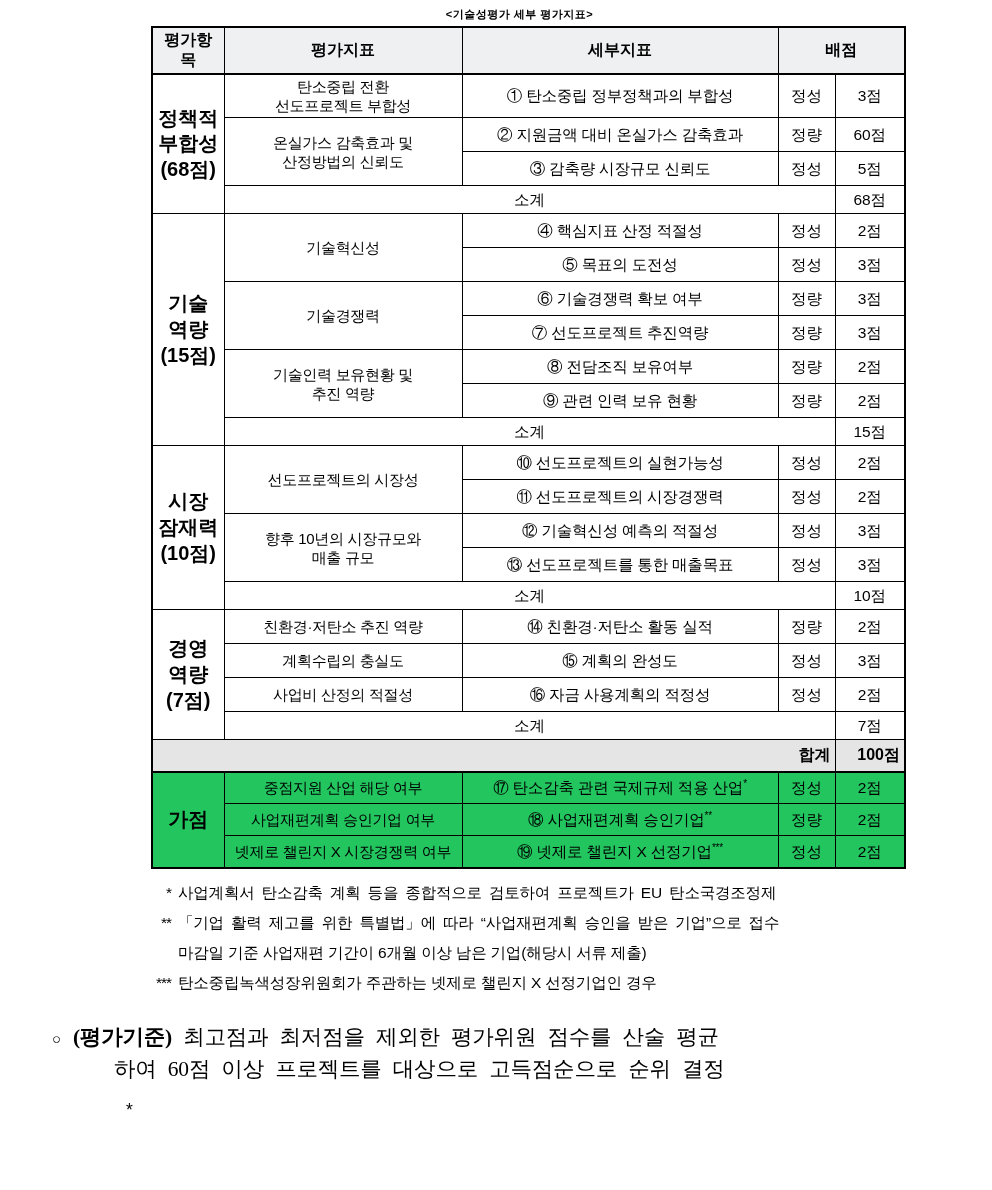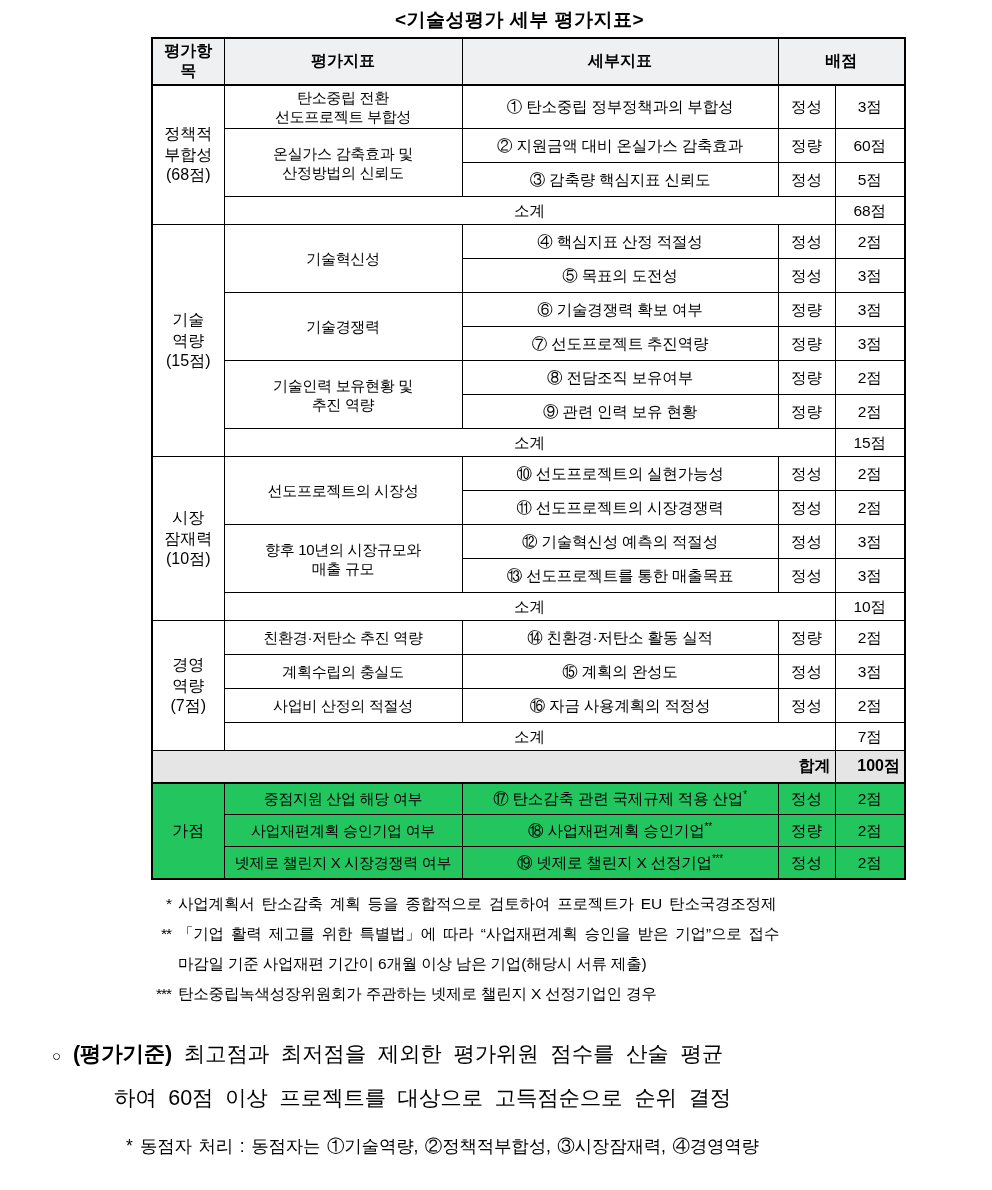--- a/index.html
+++ b/index.html
@@ -4,37 +4,37 @@
 <style>
   * { margin:0; padding:0; box-sizing:border-box; }
   html,body { background:#ffffff; }
   body {
     width:992px; height:1190px; overflow:hidden;
     font-family:"Liberation Sans", sans-serif;
     color:#000;
   }
   .page-title {
     margin:7px 0 4px 143px; width:753px;
-    text-align:center; font-weight:bold; font-size:19px;
+    text-align:center; font-weight:bold; font-size:11px;
     letter-spacing:0.5px;
   }
   .table-wrap { margin-left:143px; width:910px;padding-left:8px; }
   table.eval {
     width:753px; table-layout:fixed; border-collapse:collapse;
     border:2.5px solid #000; font-size:15.5px;
   }
   table.eval th, table.eval td {
     border:1px solid #000; vertical-align:middle; text-align:center;
     padding:2px 4px; line-height:1.28; overflow:hidden;
   }
   table.eval thead th {
     background:#eff0f1; height:29px; font-size:16px; font-weight:bold;
     border-bottom:2px solid #000;
   }
-  td.cat { font-weight:normal; font-size:16px; line-height:1.45; }
+  td.cat { font-weight:bold; font-size:20px; line-height:1.45; }
   td.idx { font-size:15px; letter-spacing:-0.3px; }
   td.detail { text-align:left; padding-left:7px; letter-spacing:-0.2px; white-space:nowrap; }
   td.type { padding:2px 1px; }
   td.score {}
   tr.detail-row { height:34px; }
   tr.first-tall { height:42px; }
   tr.dot > td { border-top:1px dotted #666; }
   tr.sub { height:28px; }
   tr.sub > td { border-top:1px solid #000; }
   tr.total { height:32px; }
@@ -48,22 +48,22 @@
   sup { font-size:10px; vertical-align:super; line-height:0; }
 
   .footnotes { margin:9px 0 0 146px; width:790px; font-size:15.5px; }
   .fn { display:flex; }
   .fn-marker { width:32px; text-align:right; padding-right:7px; line-height:30px; letter-spacing:-1px; }
   .fn-text { line-height:30px; letter-spacing:-0.2px; }
   .fn-text .just { word-spacing:3px; }
 
   .criteria {
     margin:24px 50px 0 52px;
-    font-family:Liberation Sans, sans-serif;
-    font-size:21.5px; line-height:43px; word-spacing:6px;
+    font-family:Liberation Serif, serif;
+    font-size:21.5px; line-height:30px; word-spacing:6px;
     letter-spacing:-0.2px;
   }
   .criteria .bullet { font-size:15px; margin-right:12px; }
   .criteria .crit-label { font-weight:bold; }
   .criteria .line2 { padding-left:62px; }
 
   .tiebreak {
     margin:11px 0 0 126px; display:flex;
     font-size:17.5px; line-height:31px; letter-spacing:-0.2px; word-spacing:2px;
   }
@@ -99,21 +99,21 @@
           <td class="type">정성</td>
           <td class="score">3점</td>
         </tr>
         <tr class="detail-row dot">
           <td class="idx" rowspan="2">온실가스 감축효과 및<br>산정방법의 신뢰도</td>
           <td class="detail">② 지원금액 대비 온실가스 감축효과</td>
           <td class="type">정량</td>
           <td class="score">60점</td>
         </tr>
         <tr class="detail-row dot">
-          <td class="detail">③ 감축량 핵심지표 신뢰도</td>
+          <td class="detail">③ 감축량 시장규모 신뢰도</td>
           <td class="type">정성</td>
           <td class="score">5점</td>
         </tr>
         <tr class="sub">
           <td colspan="3">소계</td>
           <td class="score">68점</td>
         </tr>
         <tr class="detail-row">
           <td class="cat" rowspan="7">기술<br>역량<br>(15점)</td>
           <td class="idx" rowspan="2">기술혁신성</td>
@@ -255,17 +255,13 @@
 
 <div class="criteria">
   <div class="line1"><span class="bullet">○</span><span class="crit-label">(평가기준)</span>
     <span>최고점과 최저점을 제외한 평가위원 점수를 산술 평균</span>
   </div>
   <div class="line2">하여 60점 이상 프로젝트를 대상으로 고득점순으로 순위 결정</div>
 </div>
 
 <div class="tiebreak">
   <div class="tb-marker">*</div>
-  <div class="tb-text">
-    <div>동점자 처리 : 동점자는 ①기술역량, ②정책적부합성, ③시장잠재력, ④경영역량</div>
-
-  </div>
 </div>
 
 </body></html>

